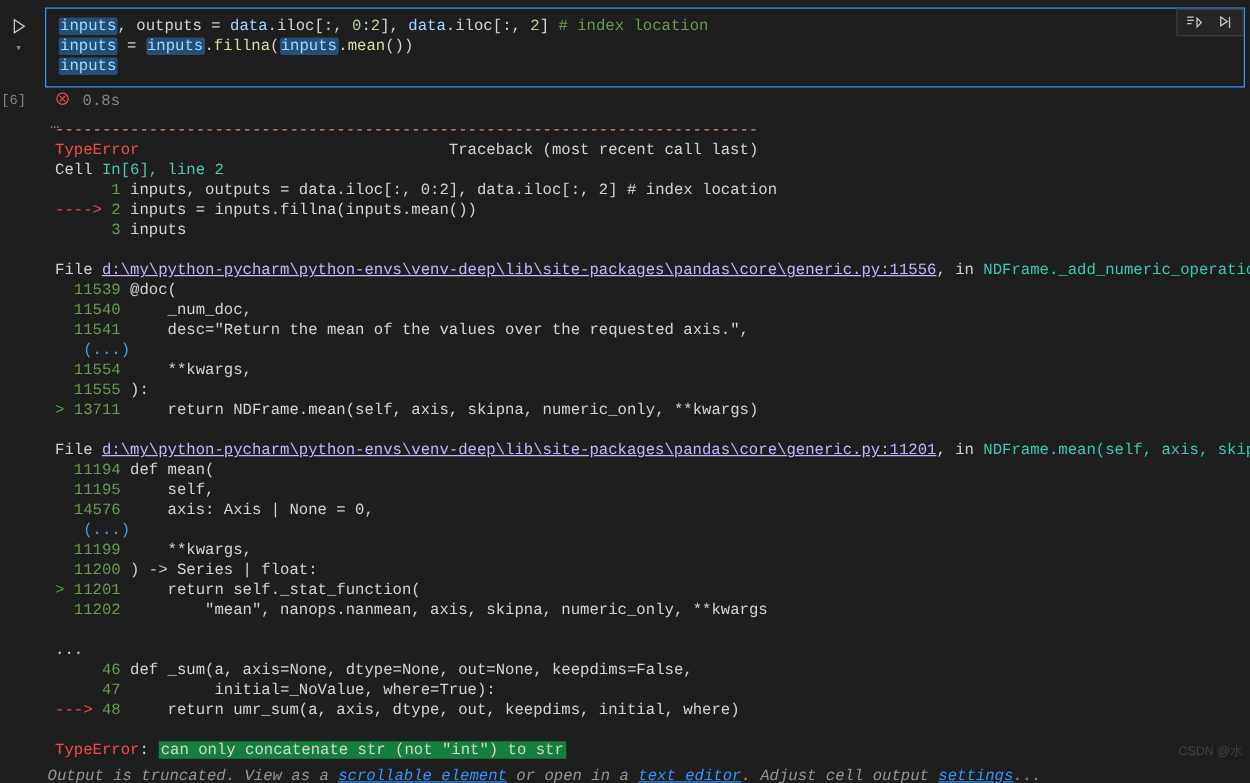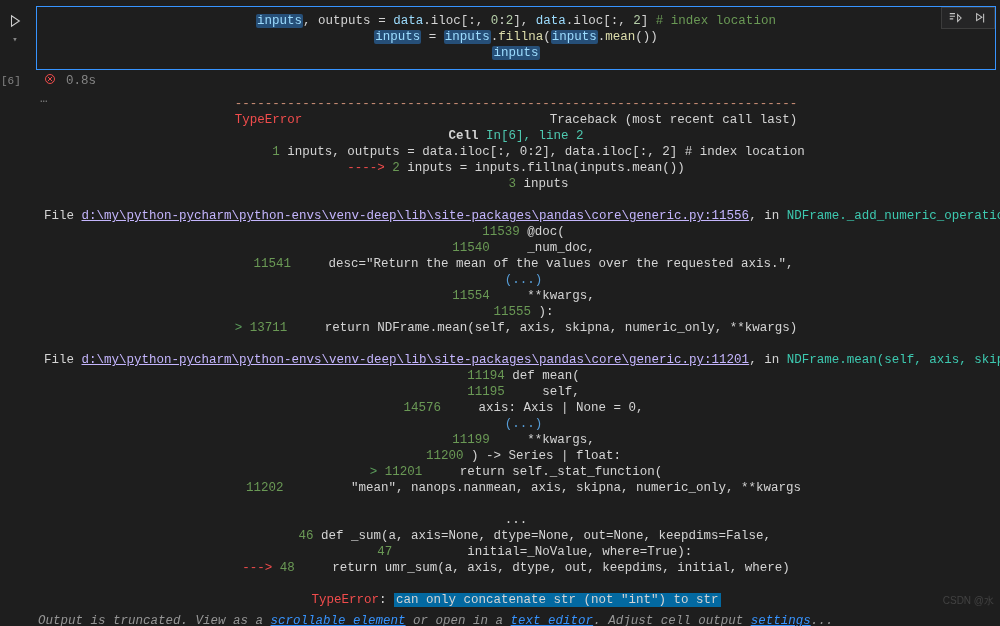--- a/index.html
+++ b/index.html
@@ -45,21 +45,20 @@
   .toolbar .ti {
     width: 26px; height: 20px;
     display: flex; align-items:center; justify-content:center;
     color:#c5c5c5; cursor:pointer;
   }
   .toolbar .ti svg { width:14px; height:14px; }
   pre.code, pre.output {
     font-family: Consolas, 'Courier New', monospace;
     white-space: pre;
     line-height: 16px;
-    text-align: center;
   }
   .status-row {
     display:flex; align-items:center;
     padding: 3px 0 3px 8px;
     color:#858585;
   }
   .exec-label {
     position:absolute; left:-1px; margin-left:-28px;
     color:#858585;
     font-size:11px;
@@ -78,29 +77,29 @@
   pre.output { line-height:16px; }
   
   .t-var { color:#9cdcfe; }
   .t-varhl { color:#9cdcfe; background:#264f78; border-radius:2px; padding:0 1px;}
   .t-text { color:#d4d4d4; }
   .t-num { color:#b5cea8; }
   .t-func { color:#dcdcaa; }
   .t-comment { color:#6a9955; }
   .t-dash { color:#ce9178; }
   .t-err { color:#f14c4c; }
-  .t-cell { color:#d4d4d4;font-weight:bold; }
+  .t-cell { color:#d4d4d4; }
   .t-in { color:#4ec9b0; }
   .t-ln { color:#6a9955; }
   .t-arrow { color:#f14c4c; }
   .t-gt { color:#5c9e5c; }
   .t-link { color:#c4b5fd; text-decoration:underline; cursor:pointer; }
   .t-sig { color:#3dc9b0; }
   .t-key { color:#569cd6; }
-  .t-boxed { background:#0369a1; color:#d4d4d4; padding:0 2px; }
+  .t-boxed { background:#15803d; color:#d4d4d4; padding:0 2px; }
   .trunc {
     font-style: italic;
     color:#969696;
     padding: 6px 8px 8px 8px;
   }
   .trunc .lnk { color:#3794ff; text-decoration:underline; cursor:pointer; }
   .watermark {
     position:absolute; right:6px; bottom:18px;
     color:#5a5a5a; font-size:10px; opacity:.6;
     font-family: sans-serif;

